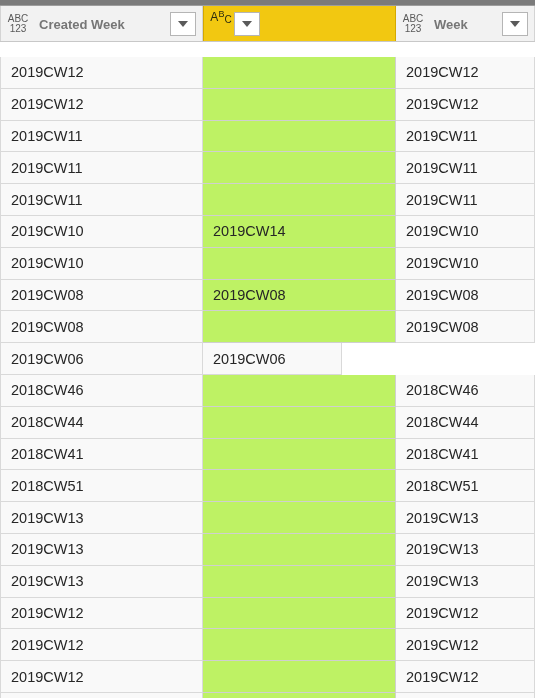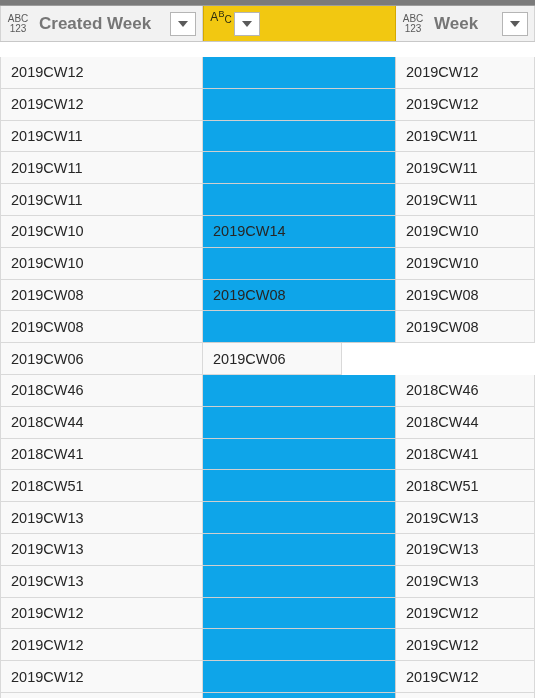--- a/index.html
+++ b/index.html
@@ -112,21 +112,21 @@
   }
   .type-icon.text-type .c {
     font-size: 10px;
     position: relative;
     top: 2px;
     color: #2b2b10;
   }
 
   .col-title {
     flex: 1 1 auto;
-    font-size: 17px;
+    font-size: 13px;
     font-weight: bold;
     color: #767676;
     padding-left: 8px;
     white-space: nowrap;
     overflow: hidden;
     text-overflow: ellipsis;
   }
   .col-header.selected .col-title {
     color: #262626;
   }
@@ -174,21 +174,21 @@
     color: #262626;
     background: #f9f9f9;
     border-right: 1px solid #d9d9d9;
     border-bottom: 1px solid #d9d9d9;
     padding-left: 10px;
     white-space: nowrap;
     overflow: hidden;
   }
   .cell.first { border-left: 1px solid #d9d9d9; }
   .cell.selected {
-    background: #0ea5e9;
+    background: #bef264;
     border-right: 1px solid #cfcfcf;
     border-bottom: 1px solid #cfcfcf;
   }
 
   
   .c0 { flex: 0 0 203px; }
   .c1 { flex: 0 0 193px; }
   .c2 { flex: 0 0 139px; }
 </style>
 </head>

